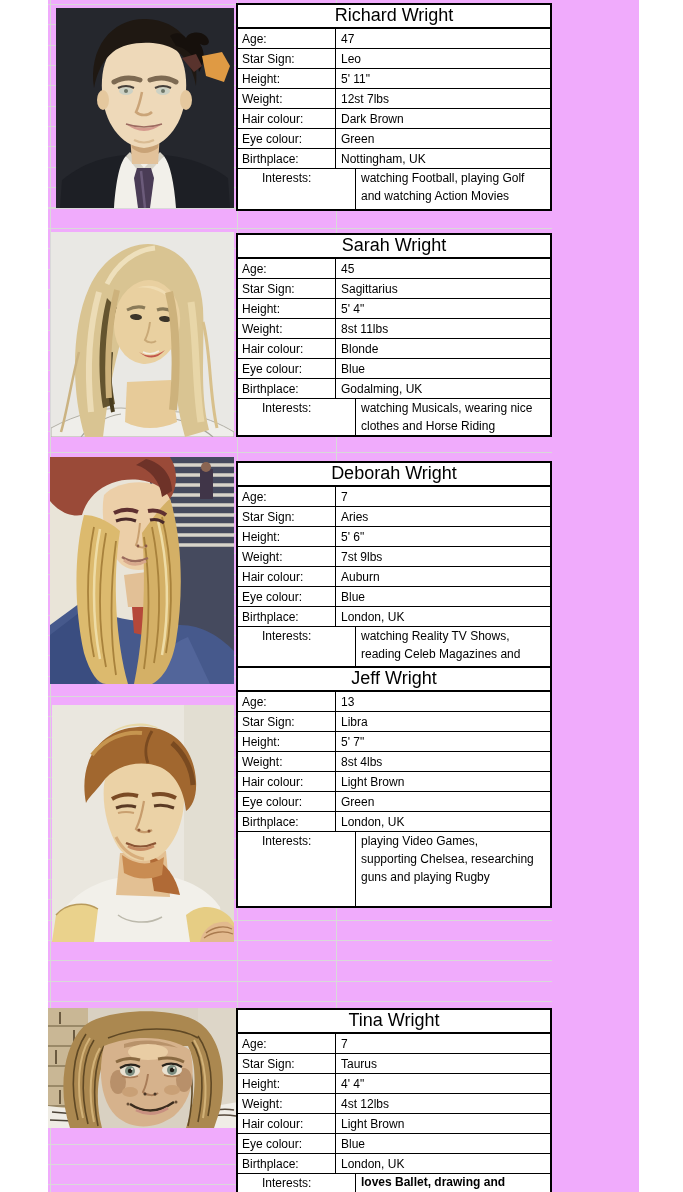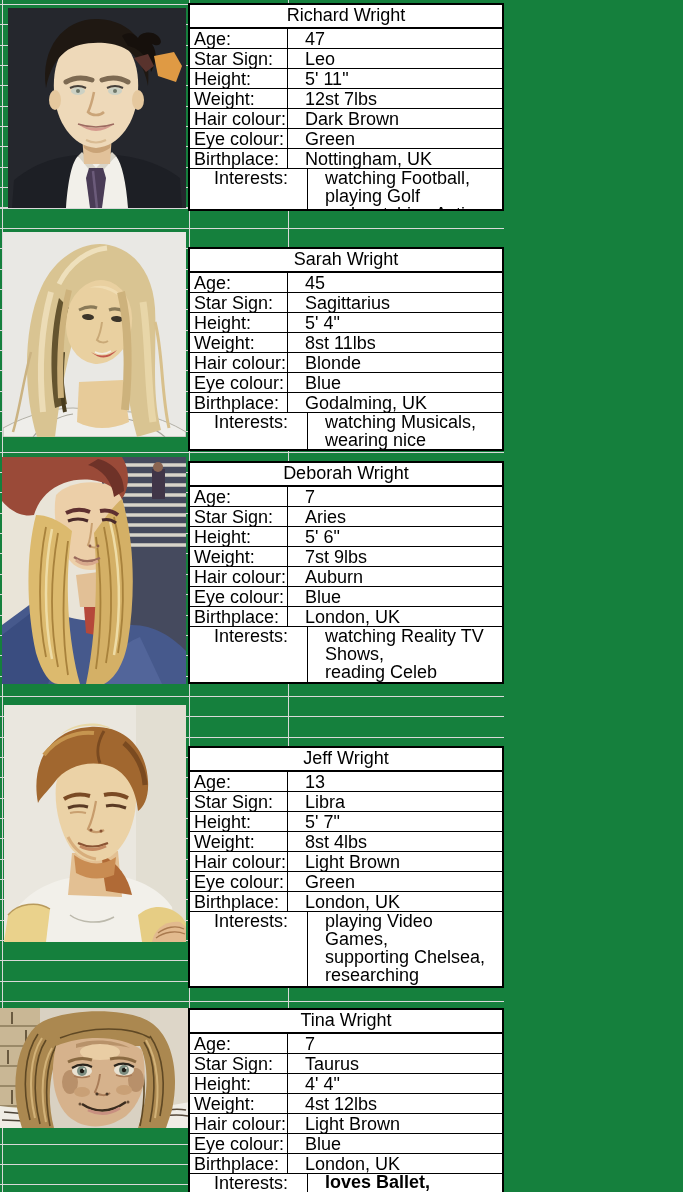--- a/index.html
+++ b/index.html
@@ -1,34 +1,34 @@
 <!DOCTYPE html>
 <html><head>
 <meta charset="utf-8">
 <style>
   * { margin:0; padding:0; box-sizing:border-box; }
   html,body { background:#ffffff; }
   body { font-family:"Liberation Sans", sans-serif; color:#000; }
-  .canvas { position:relative; width:683px; height:1192px; background:#15803d; overflow:hidden; }
+  .canvas { position:relative; width:591px; height:1192px; background:#f0abfc; overflow:hidden;margin-left:48px; }
 
   
   .grid {
     position:absolute; left:0; top:0; width:504px; height:1192px;
     background-image:repeating-linear-gradient(to bottom,#d9d9d9 0 1px,transparent 1px 20.35px);
     background-position:0 4px;
   }
   .vline { position:absolute; top:0; width:1px; height:1192px; background:#d9d9d9; }
 
   .portrait { position:absolute; }
   .portrait svg { display:block; width:100%; height:100%; }
 
   .ptable { position:absolute; left:188px; width:316px; background:#fff; border:2px solid #000; }
   .ttitle { height:24px; border-bottom:2px solid #000; text-align:center;
             font-size:18px; line-height:21px; white-space:nowrap; overflow:hidden; }
-  .trow { display:flex; height:20px; border-bottom:1px solid #000; font-size:18px; line-height:18px;gap:12px; }
+  .trow { display:flex; height:20px; border-bottom:1px solid #000; font-size:12px; line-height:18px; }
   .trow:last-child { border-bottom:none;padding-left:20px; }
   .tlabel { width:98px; border-right:1px solid #000; padding:1px 2px 0 4px; overflow:hidden; white-space:nowrap; }
   .tvalue { flex:1; padding:1px 2px 0 5px; overflow:hidden; white-space:pre-line; }
   .interests .tvalue, .interests .tlabel { padding-top:0; }
   .interests .tvalue { line-height:18px; }
   .t1 .interests { height:40px; }
   .t2 .interests { height:36px; }
   .t3 .interests { height:55px; }
   .t4 .interests { height:74px; }
   .t5 .interests { height:53px; }
@@ -133,21 +133,21 @@
       <ellipse cx="114" cy="87" rx="6" ry="3" fill="#3c352a" transform="rotate(6 114 87)"></ellipse>
       <path d="M99,90 C98,98 96,104 94,108 C97,111 102,111 105,109" stroke="#c9a977" stroke-width="2" fill="none"></path>
       <path d="M88,120 Q100,128 114,118 Q102,132 88,120 Z" fill="#c2574c"></path>
       <path d="M92,120 Q100,124 108,119" stroke="#f2ede2" stroke-width="1.5" fill="none"></path>
       <path d="M118,60 C126,92 126,140 122,178" stroke="#cdb27c" stroke-width="8" fill="none"></path>
       <path d="M66,58 C58,90 56,130 58,166" stroke="#cdb27c" stroke-width="6" fill="none"></path>
       <path d="M152,90 C160,120 158,160 166,196" stroke="#d8c08c" stroke-width="3" fill="none"></path>
       <path d="M28,120 C20,150 16,180 10,200" stroke="#cbb382" stroke-width="2.5" fill="none"></path>
     </svg>
   </div>
-  <div class="ptable t2" style="top:247px">
+  <div class="ptable t2" style="top:233px">
     <div class="ttitle">Sarah Wright</div>
     <div class="trow">
         <div class="tlabel">Age:</div>
         <div class="tvalue">45</div>
       </div>
     <div class="trow">
         <div class="tlabel">Star Sign:</div>
         <div class="tvalue">Sagittarius</div>
       </div>
     <div class="trow">
@@ -297,21 +297,21 @@
       <path d="M102,101 Q112,99 122,103" stroke="#5a3a24" stroke-width="3" fill="none"></path>
       <path d="M66,108 Q74,106 82,108" stroke="#c9a070" stroke-width="2" fill="none"></path>
       <path d="M92,96 C90,108 87,118 84,124 C88,128 96,128 100,125" stroke="#c79c6c" stroke-width="2.2" fill="none"></path>
       <circle cx="87" cy="125" r="1.5" fill="#8a5434"></circle>
         <circle cx="97" cy="126" r="1.5" fill="#8a5434"></circle>
       <path d="M74,138 Q88,145 104,138" stroke="#8a5434" stroke-width="2.2" fill="none"></path>
       <path d="M76,141 Q88,148 102,141" stroke="#c58a62" stroke-width="3" fill="none"></path>
       <path d="M64,132 C70,144 80,152 92,154" stroke="#d8ae7c" stroke-width="3" fill="none"></path>
     </svg>
   </div>
-  <div class="ptable t4" style="top:746px">
+  <div class="ptable t4" style="top:666px">
     <div class="ttitle">Jeff Wright</div>
     <div class="trow">
         <div class="tlabel">Age:</div>
         <div class="tvalue">13</div>
       </div>
     <div class="trow">
         <div class="tlabel">Star Sign:</div>
         <div class="tvalue">Libra</div>
       </div>
     <div class="trow">

